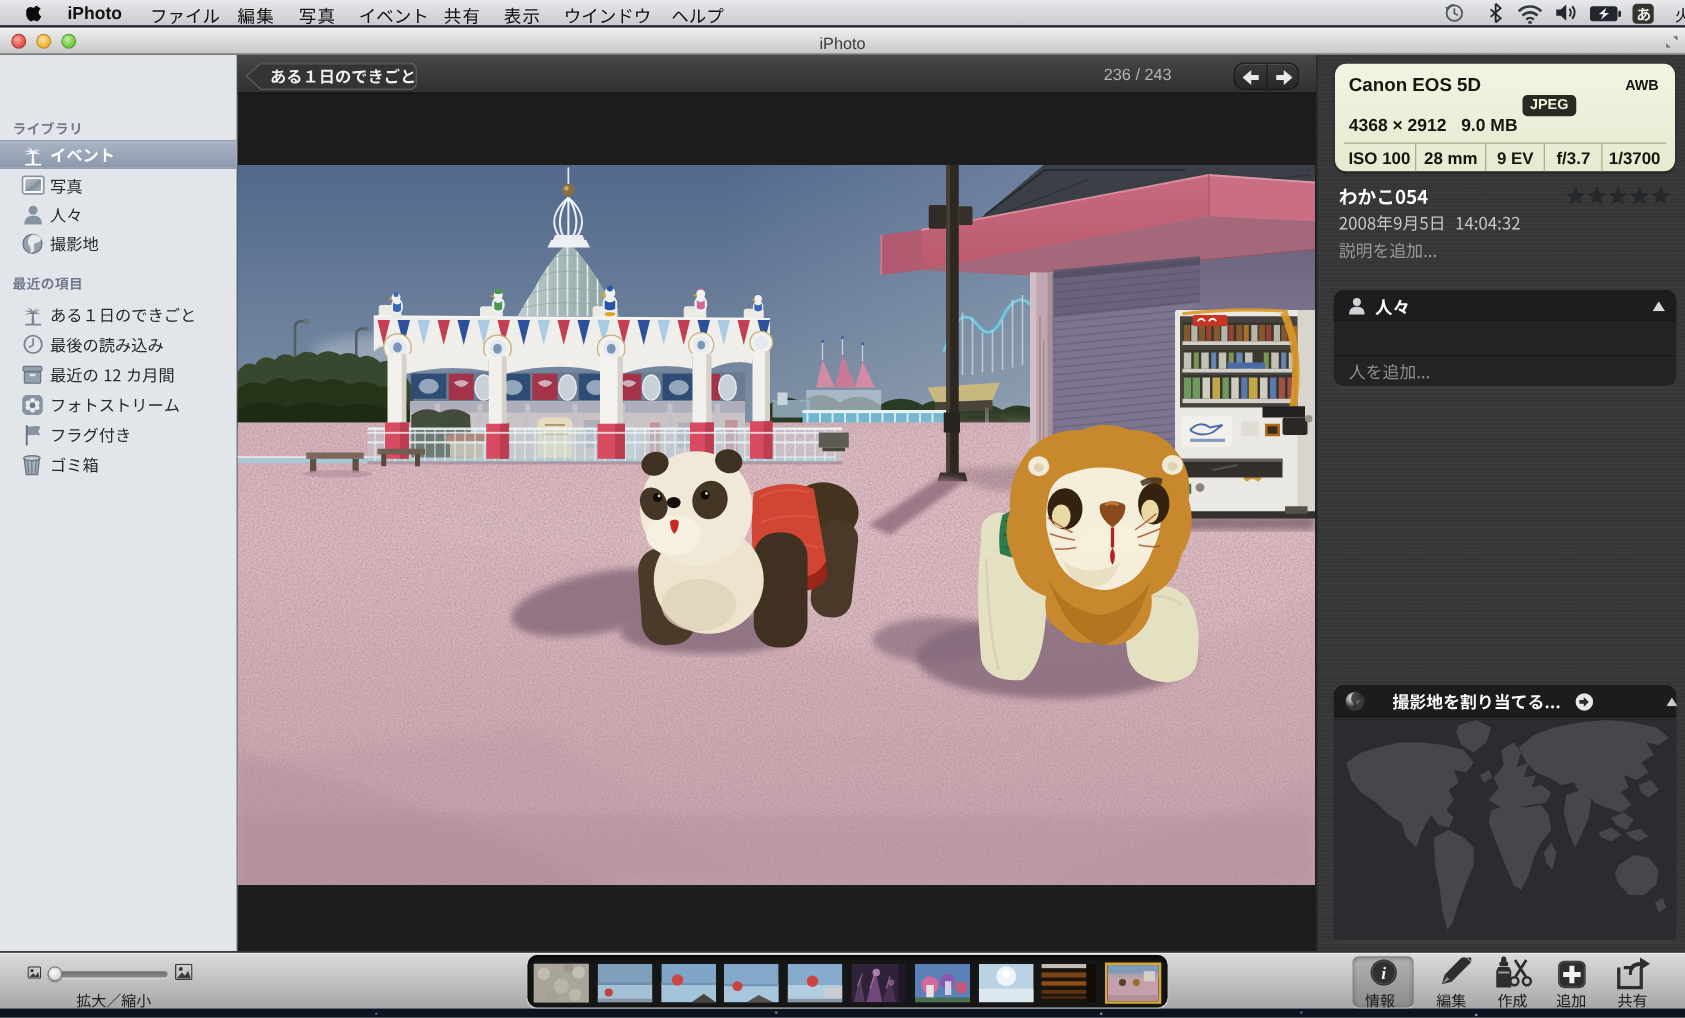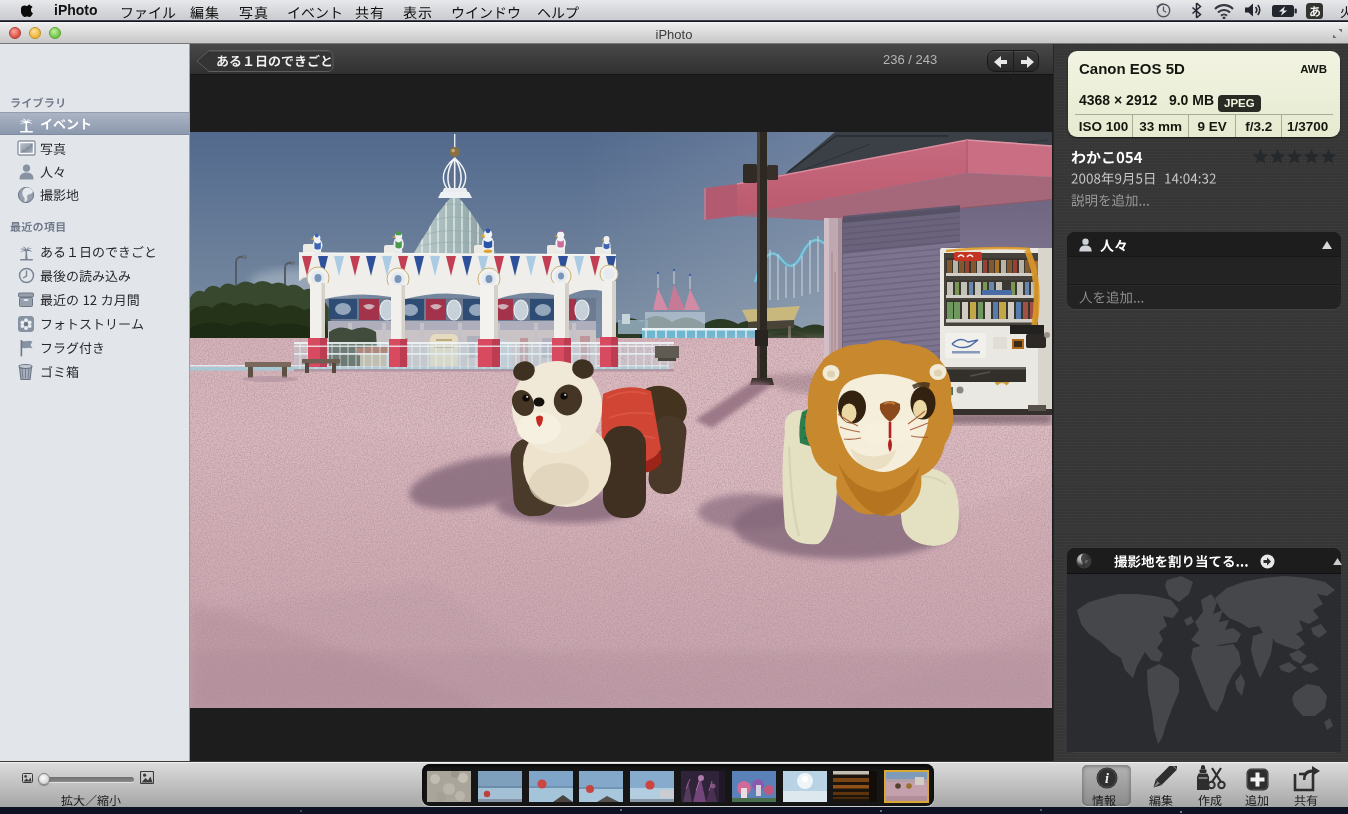--- a/index.html
+++ b/index.html
@@ -829,26 +829,26 @@
 <path d="M0 600 L0 470 Q180 520 300 576 L300 600 Z" fill="#a88490" opacity=".25" filter="url(#blur5)"></path>
 
     </svg>
   </div>
 
   <div id="rpanel">
     <div id="camcard">
       <div class="ab" style="left:11px; top:9px; font-weight:bold; font-size:15px;">Canon EOS 5D</div>
       <div class="ab" style="right:13px; top:12px; font-weight:bold; font-size:11.5px;">AWB</div>
       <div class="ab" style="left:11px; top:41px; font-weight:bold; font-size:14px;">4368 × 2912&nbsp;&nbsp;&nbsp;9.0 MB</div>
-      <div class="ab" style="left:150px; top:44px; background:#2a2a24; color:#eef2da; font-weight:bold; font-size:11.5px; padding:2px 6px 3px; border-radius:4px;">JPEG</div>
+      <div class="ab" style="left:150px; top:25px; background:#2a2a24; color:#eef2da; font-weight:bold; font-size:11.5px; padding:2px 6px 3px; border-radius:4px;">JPEG</div>
       <div class="r3">
           <div class="c" style="flex:1.15;">ISO 100</div>
-          <div class="c" style="flex:1.12;">33 mm</div>
+          <div class="c" style="flex:1.12;">28 mm</div>
           <div class="c" style="flex:.92;">9 EV</div>
-          <div class="c" style="flex:.92;">f/3.2</div>
+          <div class="c" style="flex:.92;">f/3.7</div>
           <div class="c">1/3700</div>
         </div>
     </div>
     <div class="ab" style="left:17px; top:104px;">
         <svg width="72" height="19" viewBox="0 -15.0 72 19" style="position:absolute;overflow:visible;">
           <path d="M4.1 -10.8 4.0 -9.7C3.4 -9.6 2.7 -9.5 2.3 -9.5C1.8 -9.4 1.4 -9.4 1.0 -9.4L1.2 -7.5C2.0 -7.6 3.2 -7.8 3.9 -7.9L3.8 -6.8C3.0 -5.6 1.5 -3.6 0.6 -2.5L1.8 -0.9C2.3 -1.6 3.1 -2.7 3.7 -3.6L3.6 -0.3C3.6 -0.1 3.6 0.4 3.6 0.8H5.7C5.6 0.4 5.6 -0.1 5.5 -0.4C5.5 -1.8 5.5 -3.1 5.5 -4.3L5.5 -5.5C6.8 -6.7 8.1 -7.5 9.7 -7.5C11.2 -7.5 12.2 -6.4 12.2 -5.2C12.2 -2.9 10.3 -1.8 7.7 -1.4L8.6 0.4C12.3 -0.3 14.2 -2.1 14.2 -5.2C14.2 -7.6 12.4 -9.2 10.0 -9.2C8.7 -9.2 7.2 -8.8 5.6 -7.7L5.7 -8.1C5.9 -8.5 6.2 -9.0 6.4 -9.3L5.9 -10.0C6.0 -10.9 6.1 -11.7 6.2 -12.1L4.0 -12.2C4.1 -11.7 4.1 -11.2 4.1 -10.8Z M27.1 -10.4 25.3 -9.7C26.4 -8.4 27.4 -5.6 27.8 -4.0L29.7 -4.9C29.3 -6.3 28.0 -9.2 27.1 -10.4ZM15.8 -8.8 16.0 -6.7C16.5 -6.8 17.3 -6.9 17.7 -7.0L19.0 -7.1C18.4 -5.1 17.4 -2.1 15.9 -0.1L17.9 0.7C19.3 -1.5 20.4 -5.1 21.0 -7.3C21.4 -7.4 21.8 -7.4 22.0 -7.4C22.9 -7.4 23.4 -7.2 23.4 -6.0C23.4 -4.6 23.2 -2.7 22.8 -1.9C22.6 -1.4 22.2 -1.2 21.7 -1.2C21.3 -1.2 20.5 -1.4 19.9 -1.6L20.2 0.4C20.7 0.5 21.4 0.6 22.0 0.6C23.1 0.6 24.0 0.3 24.5 -0.8C25.1 -2.1 25.3 -4.5 25.3 -6.3C25.3 -8.4 24.2 -9.1 22.6 -9.1C22.3 -9.1 21.8 -9.1 21.3 -9.1L21.7 -10.6C21.7 -11.0 21.8 -11.5 21.9 -11.8L19.7 -12.1C19.7 -11.1 19.6 -10.0 19.4 -8.9C18.6 -8.8 17.9 -8.8 17.4 -8.8C16.9 -8.8 16.4 -8.7 15.8 -8.8Z M33.3 -10.9V-8.9C34.5 -8.8 35.8 -8.8 37.4 -8.8C38.8 -8.8 40.6 -8.8 41.7 -8.9V-10.9C40.5 -10.8 38.8 -10.7 37.4 -10.7C35.8 -10.7 34.4 -10.8 33.3 -10.9ZM34.5 -4.5 32.6 -4.7C32.4 -4.2 32.3 -3.4 32.3 -2.6C32.3 -0.5 34.0 0.6 37.4 0.6C39.5 0.6 41.3 0.4 42.6 0.1L42.6 -2.0C41.3 -1.6 39.4 -1.4 37.4 -1.4C35.2 -1.4 34.3 -2.1 34.3 -3.0C34.3 -3.5 34.4 -4.0 34.5 -4.5Z M49.4 0.2C51.7 0.2 53.2 -1.8 53.2 -5.6C53.2 -9.4 51.7 -11.3 49.4 -11.3C47.2 -11.3 45.7 -9.4 45.7 -5.6C45.7 -1.8 47.2 0.2 49.4 0.2ZM49.4 -1.5C48.5 -1.5 47.7 -2.5 47.7 -5.6C47.7 -8.7 48.5 -9.6 49.4 -9.6C50.4 -9.6 51.1 -8.7 51.1 -5.6C51.1 -2.5 50.4 -1.5 49.4 -1.5Z M58.0 0.2C60.0 0.2 61.9 -1.2 61.9 -3.7C61.9 -6.1 60.3 -7.2 58.5 -7.2C57.9 -7.2 57.6 -7.1 57.1 -6.9L57.3 -9.3H61.4V-11.1H55.4L55.1 -5.7L56.1 -5.1C56.8 -5.5 57.1 -5.6 57.8 -5.6C58.9 -5.6 59.7 -4.9 59.7 -3.6C59.7 -2.3 58.9 -1.6 57.7 -1.6C56.7 -1.6 55.9 -2.1 55.3 -2.7L54.2 -1.3C55.1 -0.5 56.2 0.2 58.0 0.2Z M67.8 0.0H69.8V-2.9H71.1V-4.6H69.8V-11.1H67.2L63.0 -4.4V-2.9H67.8ZM67.8 -4.6H65.2L66.9 -7.3C67.2 -7.9 67.5 -8.5 67.8 -9.1H67.8C67.8 -8.5 67.8 -7.5 67.8 -6.8Z" fill="#ffffff"></path>
         </svg>
       </div>
     <svg class="star" style="left:198px;" viewBox="0 0 17 17">
         <path d="M8.5 0.8 L10.6 6.1 L16.3 6.5 L11.9 10.1 L13.3 15.6 L8.5 12.6 L3.7 15.6 L5.1 10.1 L0.7 6.5 L6.4 6.1 Z" fill="#26292c"></path>

